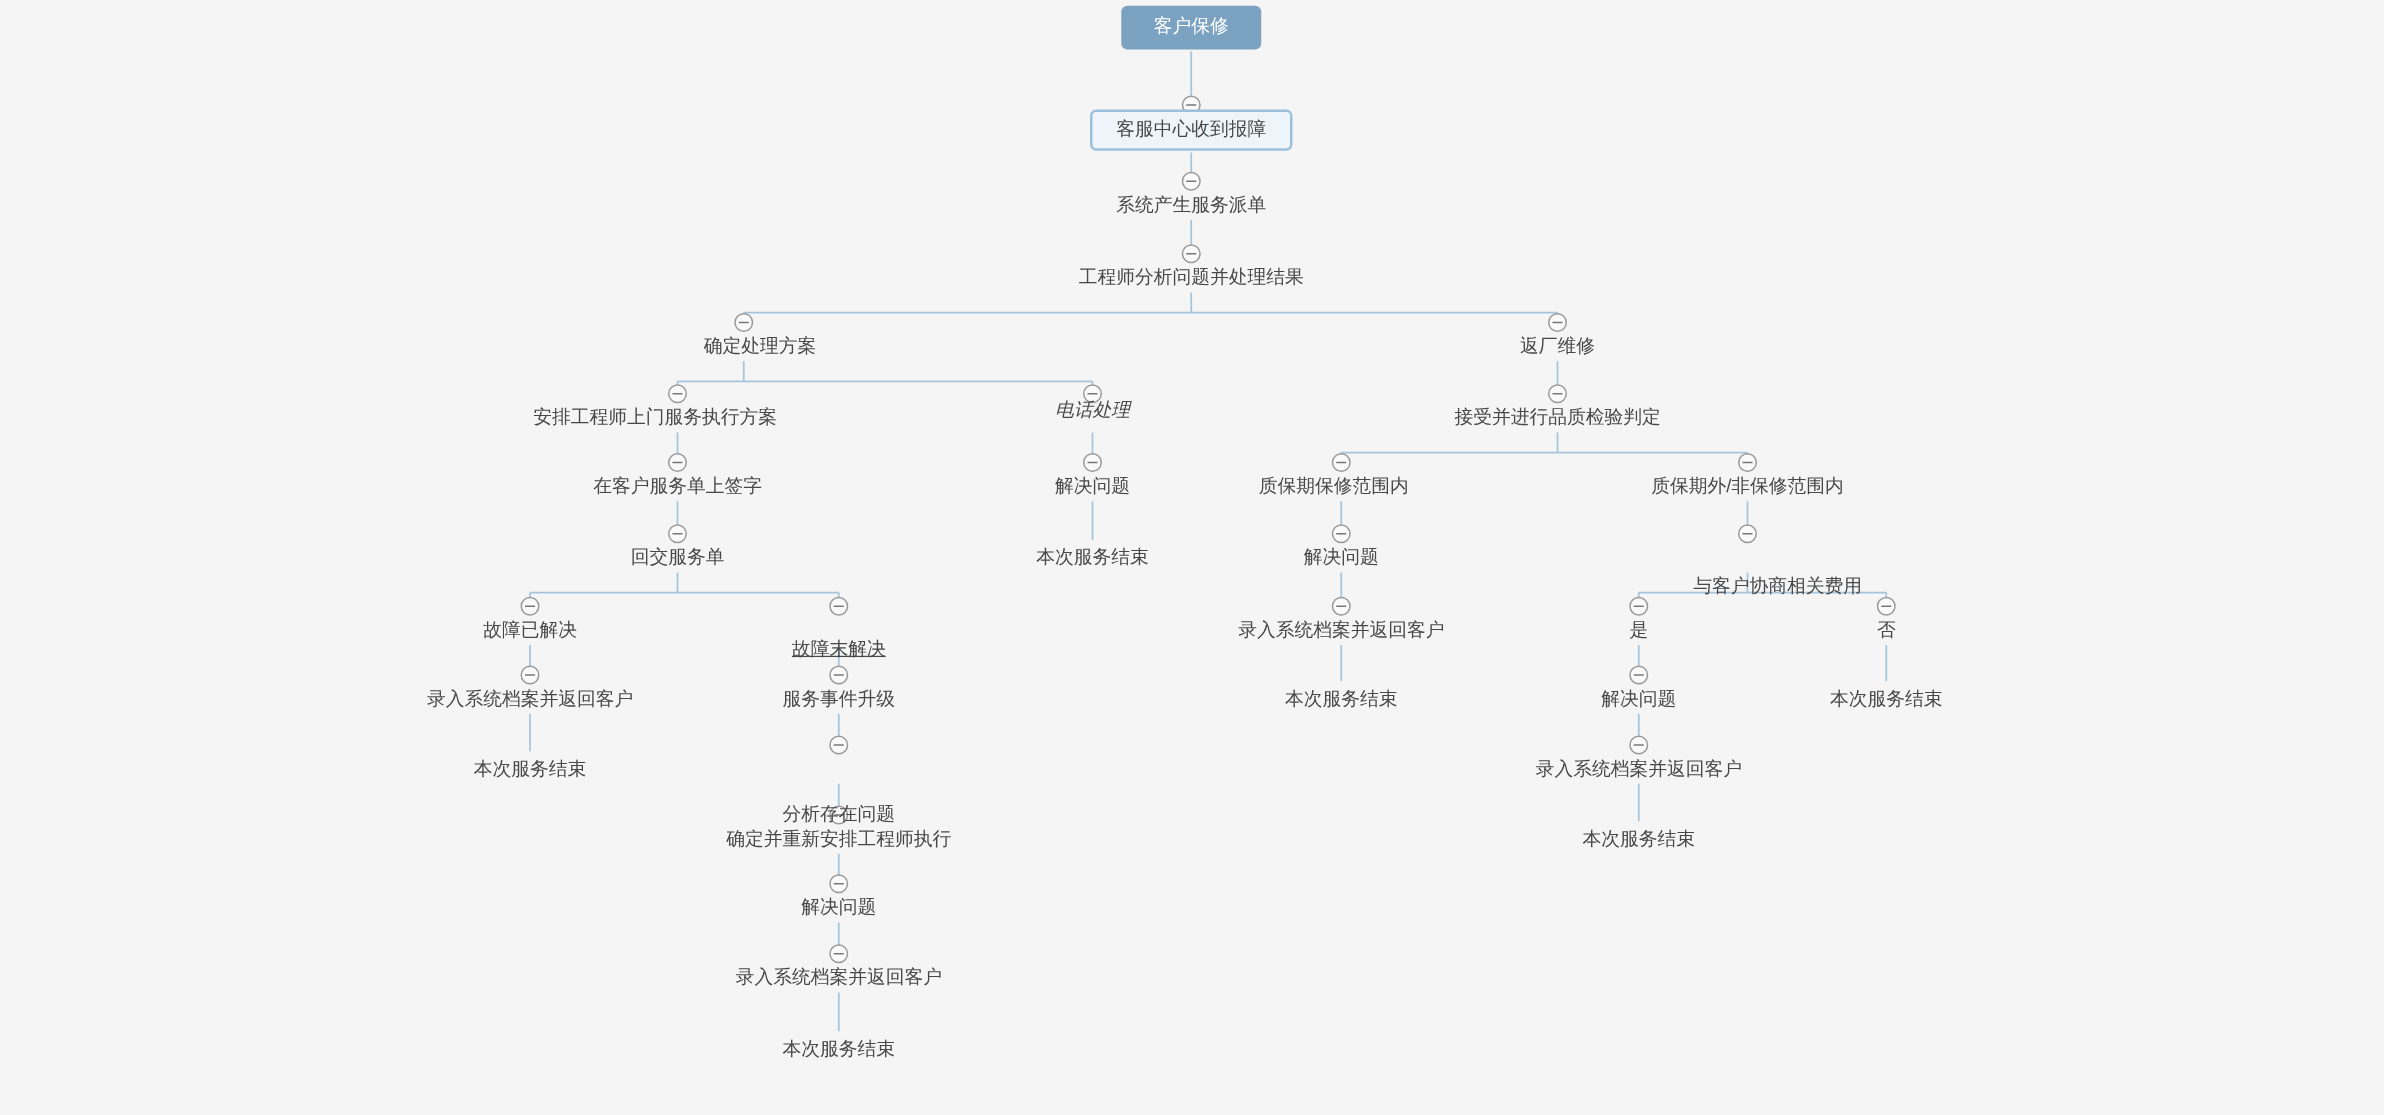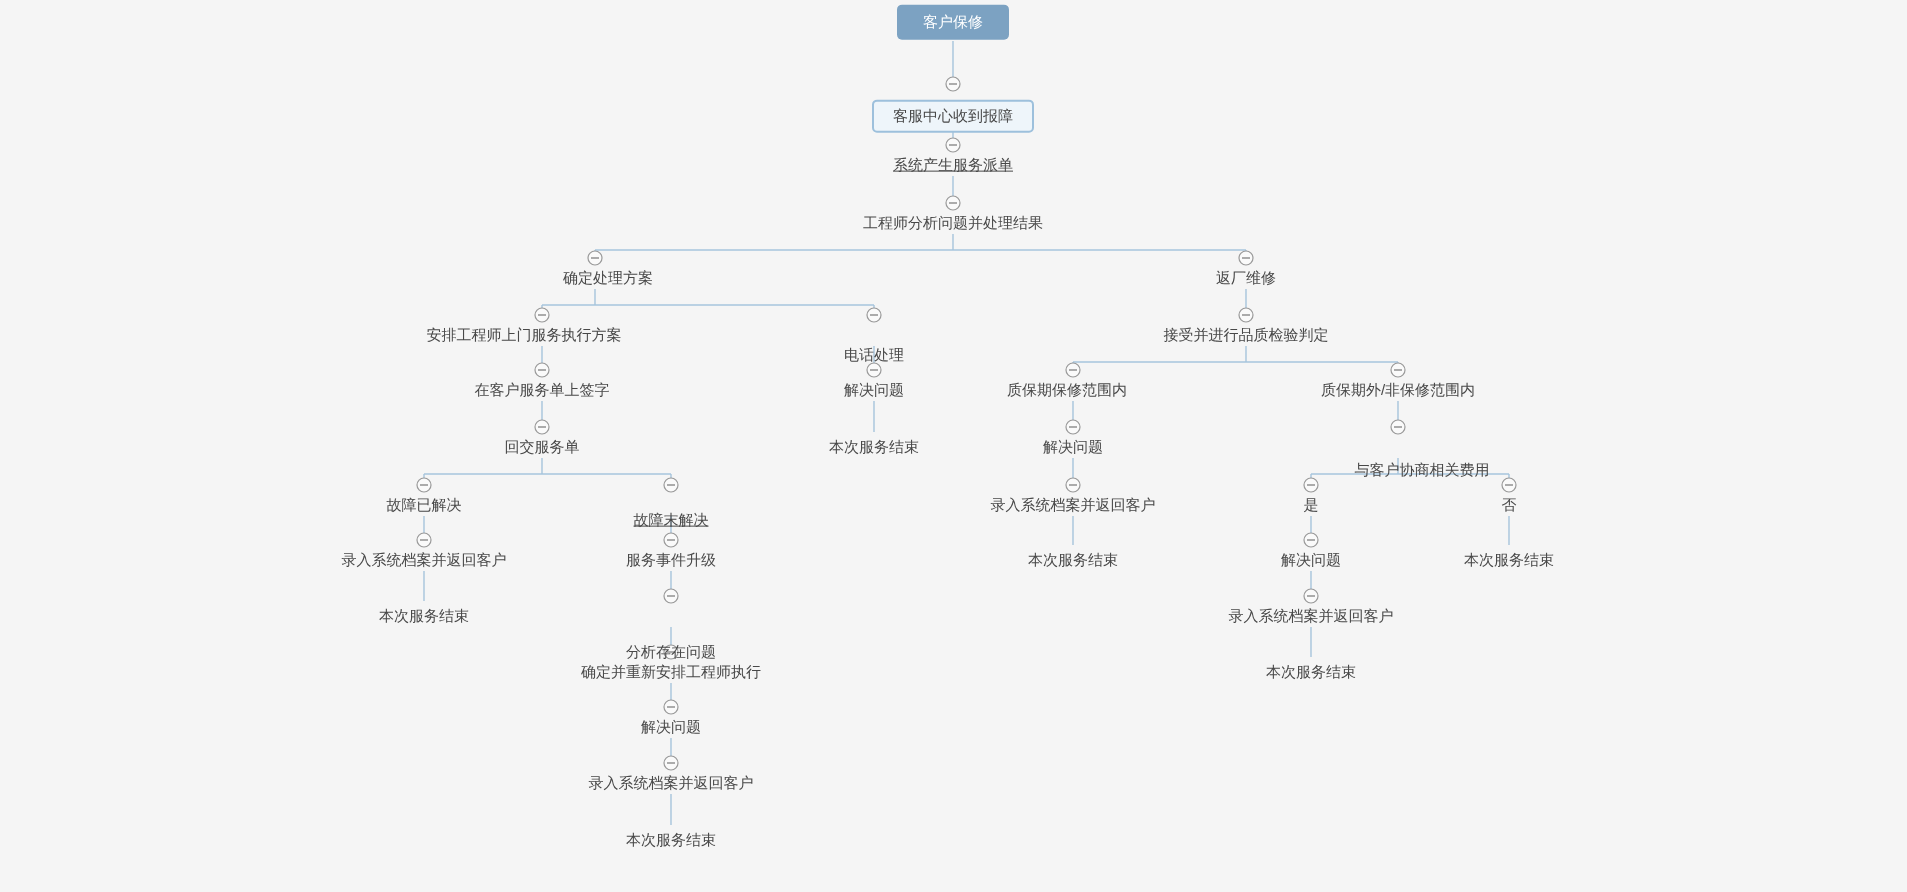--- a/index.html
+++ b/index.html
@@ -187,38 +187,38 @@
       <line x1="1311" y1="627" x2="1311" y2="657" class="edge"></line>
       <line x1="1509" y1="474" x2="1509" y2="492" class="edge"></line>
       <g>
         <circle cx="1509" cy="485" r="7" class="expander-circle"></circle>
         <line x1="1505" y1="485" x2="1513" y2="485" class="expander-minus"></line>
       </g>
       <line x1="1509" y1="516" x2="1509" y2="545" class="edge"></line>
     </svg>
   <div id="node-layer">
       <div class="node root" style="left: 953px; top: 22px;">客户保修</div>
-      <div class="node box" style="left: 953px; top: 116px;">客服中心收到报障</div>
-      <div class="node text" style="left: 953px; top: 165px; text-decoration: underline;">系统产生服务派单</div>
+      <div class="node box" style="left: 953px; top: 104px;">客服中心收到报障</div>
+      <div class="node text" style="left: 953px; top: 165px;">系统产生服务派单</div>
       <div class="node text" style="left: 953px; top: 223px;">工程师分析问题并处理结果</div>
       <div class="node text" style="left: 595px; top: 278px; margin-left: 13px;">确定处理方案</div>
       <div class="node text" style="left: 524px; top: 335px;">安排工程师上门服务执行方案</div>
       <div class="node text" style="left: 542px; top: 390px;">在客户服务单上签字</div>
       <div class="node text" style="left: 542px; top: 447px;">回交服务单</div>
       <div class="node text" style="left: 424px; top: 505px;">故障已解决</div>
       <div class="node text" style="left: 424px; top: 560px;">录入系统档案并返回客户</div>
       <div class="node text" style="left: 424px; top: 616px;">本次服务结束</div>
       <div class="node text" style="left: 671px; top: 520px; text-decoration: underline;">故障末解决</div>
       <div class="node text" style="left: 671px; top: 560px;">服务事件升级</div>
       <div class="node text" style="left: 671px; top: 616px; margin-top: 36px;">分析存在问题</div>
       <div class="node text" style="left: 671px; top: 672px;">确定并重新安排工程师执行</div>
       <div class="node text" style="left: 671px; top: 727px;">解决问题</div>
       <div class="node text" style="left: 671px; top: 783px;">录入系统档案并返回客户</div>
       <div class="node text" style="left: 671px; top: 840px;">本次服务结束</div>
-      <div class="node text" style="left: 874px; top: 355px;">电话处理</div>
+      <div class="node text" style="left: 874px; top: 329px; font-style: italic;">电话处理</div>
       <div class="node text" style="left: 874px; top: 390px;">解决问题</div>
       <div class="node text" style="left: 874px; top: 447px;">本次服务结束</div>
       <div class="node text" style="left: 1246px; top: 278px;">返厂维修</div>
       <div class="node text" style="left: 1246px; top: 335px;">接受并进行品质检验判定</div>
       <div class="node text" style="left: 1067px; top: 390px;">质保期保修范围内</div>
       <div class="node text" style="left: 1073px; top: 447px;">解决问题</div>
       <div class="node text" style="left: 1073px; top: 505px;">录入系统档案并返回客户</div>
       <div class="node text" style="left: 1073px; top: 560px;">本次服务结束</div>
       <div class="node text" style="left: 1398px; top: 390px;">质保期外/非保修范围内</div>
       <div class="node text" style="left: 1398px; top: 470px; margin-left: 24px;">与客户协商相关费用</div>

